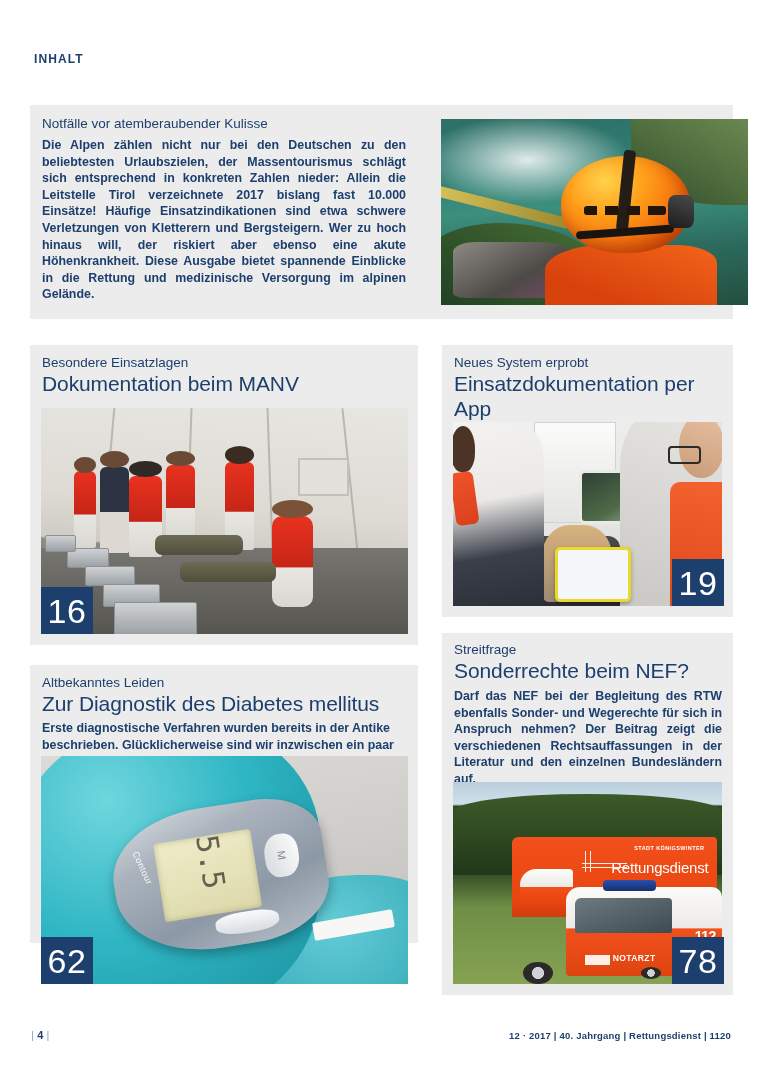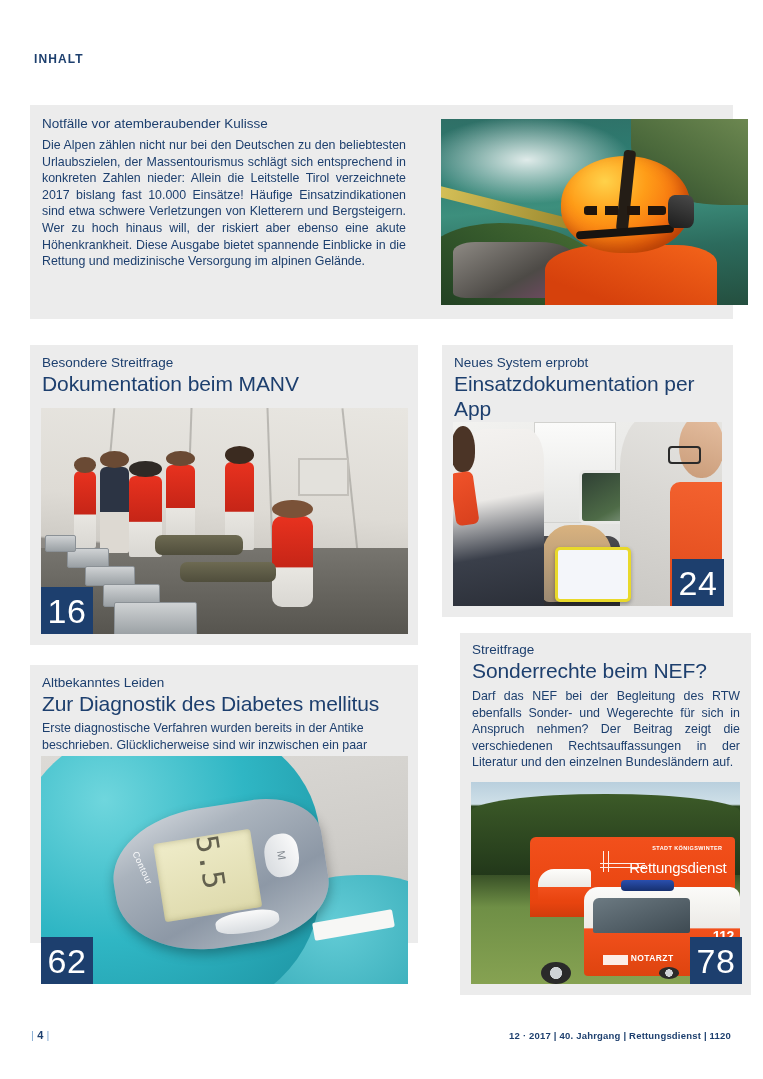--- a/index.html
+++ b/index.html
@@ -14,21 +14,21 @@
   
   .inhalt{
     position:absolute;left:34px;top:52px;
     font-size:12px;letter-spacing:1.1px;color:#1d3f6e;font-weight:600;text-align:right;
   }
 
   
   .card{position:absolute;background:#ececec;box-sizing:border-box;}
   .kicker{color:#1d3f6e;font-size:13.5px;line-height:16px;font-weight:400;}
   .headline{color:#1d3f6e;font-size:21px;line-height:25px;font-weight:400;letter-spacing:-0.1px;}
-  .body{color:#1d3f6e;font-size:12.4px;line-height:16.6px;text-align:justify;font-weight:400;}
+  .body{color:#1d3f6e;font-size:12.4px;line-height:16.6px;text-align:justify;font-weight:700;}
 
   
   .photo{position:relative;overflow:hidden;background:#bfc6cc;}
   .badge{
     position:absolute;background:#1d3f6e;color:#ffffff;
     display:flex;align-items:center;justify-content:center;
     font-size:34px;line-height:1;font-weight:400;letter-spacing:0.5px;
     width:52px;height:47px;
   }
 
@@ -46,21 +46,21 @@
   #card3{left:442px;top:345px;width:291px;height:272px;}
   #card3 .txt{position:absolute;left:12px;top:10px;width:268px;}
   #card3 .photo{position:absolute;left:11px;top:77px;width:269px;height:184px;}
 
   
   #card4{left:30px;top:665px;width:388px;height:278px;}
   #card4 .txt{position:absolute;left:12px;top:10px;width:364px;}
   #card4 .photo{position:absolute;left:11px;top:91px;width:367px;height:228px;}
 
   
-  #card5{left:460px;top:633px;width:291px;height:362px;}
+  #card5{left:442px;top:633px;width:291px;height:362px;}
   #card5 .txt{position:absolute;left:12px;top:9px;width:268px;}
   #card5 .photo{position:absolute;left:11px;top:149px;width:269px;height:202px;}
 
   
   .footer-left{
     position:absolute;left:28px;top:1029px;
     font-size:11px;color:#1d3f6e;font-weight:600;letter-spacing:0.3px;
   }
   .footer-left .bar{color:#7fa8d0;font-weight:400;padding:0 3px;}
   .footer-right{
@@ -320,21 +320,21 @@
         <div class="strap2"></div>
         <div class="vent"></div>
         <div class="strap"></div>
         <div class="earcup"></div>
       </div>
     </div>
   </div>
 
   <div class="card" id="card2">
     <div class="txt">
-      <div class="kicker">Besondere Streitfrage</div>
+      <div class="kicker">Besondere Einsatzlagen</div>
       <div class="headline">Dokumentation beim MANV</div>
     </div>
     <div class="photo pic-tent">
       <div class="seam s1"></div>
       <div class="seam s2"></div>
       <div class="seam s3"></div>
       <div class="seam s4"></div>
       <div class="win"></div>
       <div class="floor"></div>
 
@@ -385,21 +385,21 @@
       </div>
       <div class="medic-r">
         <div class="head-r"></div>
         <div class="glasses"></div>
         <div class="vest-r"></div>
       </div>
       <div class="tablet">
           <i></i>
         </div>
     </div>
-    <div class="badge" style="left:230px;top:214px">24</div>
+    <div class="badge" style="left:230px;top:214px">19</div>
   </div>
 
   <div class="card" id="card4">
     <div class="txt">
       <div class="kicker">Altbekanntes Leiden</div>
       <div class="headline">Zur Diagnostik des Diabetes mellitus</div>
       <div class="body" style="margin-top:4px;text-align:left">Erste diagnostische Verfahren wurden bereits in der Antike beschrieben. Glücklicherweise sind wir inzwischen ein paar Schritte weiter.</div>
     </div>
     <div class="photo pic-glu">
       <div class="glove2"></div>

